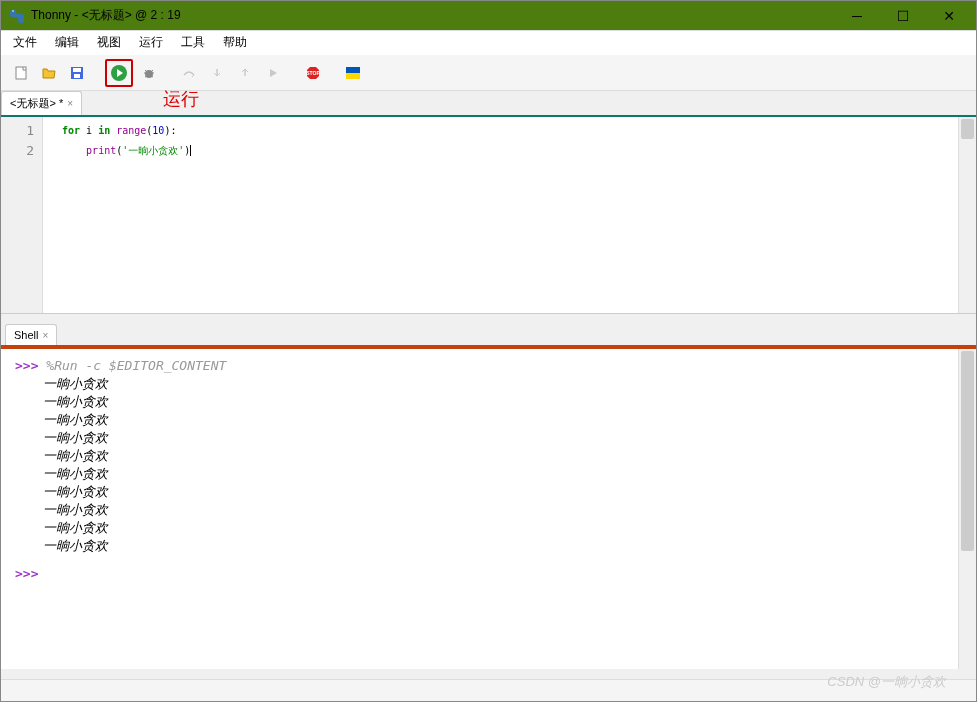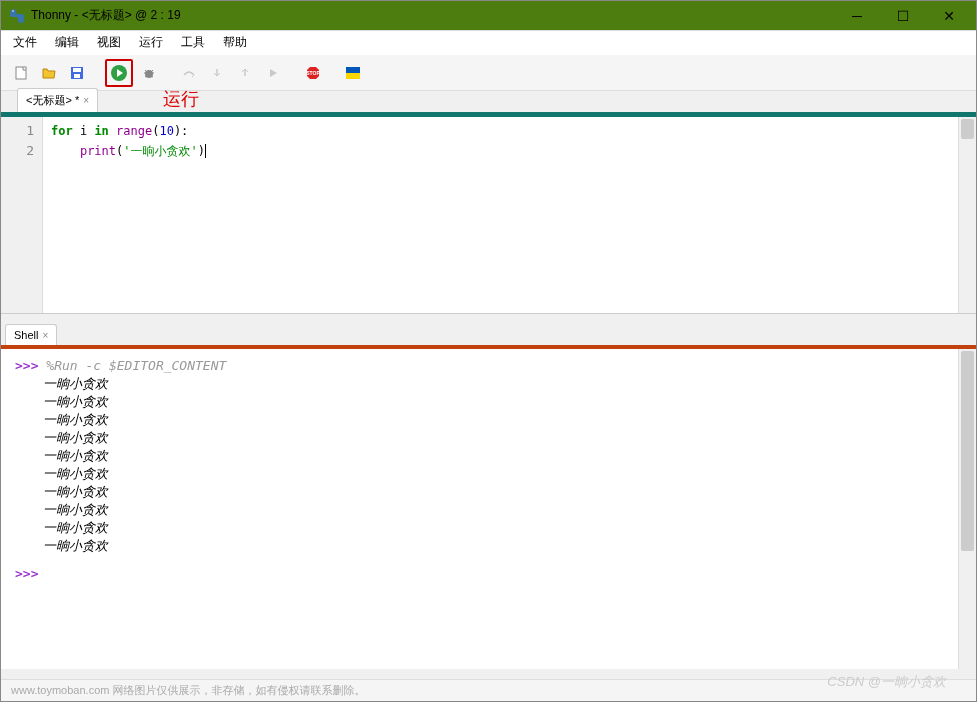--- a/index.html
+++ b/index.html
@@ -14,27 +14,27 @@
     .menubar { height: 24px; background: #fff; display: flex; align-items: flex-start; padding: 0 4px; gap: 2px; }
     .menu-item { padding: 3px 8px; cursor: pointer; font-size: 12px; }
     
     .toolbar { height: 36px; background: #f5f5f5; display: flex; align-items: center; padding: 0 8px; gap: 4px; border-bottom: 1px solid #ddd; }
     .tool-btn { width: 24px; height: 24px; display: flex; align-items: center; justify-content: center; cursor: pointer; border-radius: 2px; }
     .tool-btn.highlighted { border: 2px solid #c00; width: 28px; height: 28px; }
     .tool-sep { width: 8px; }
     
     .annotation-run { position: absolute; left: 162px; top: 86px; font-size: 18px; color: #d00; font-weight: normal; z-index: 100; }
     
-    .tabbar-editor { height: 26px; background: #f0f0f0; display: flex; align-items: flex-end; padding: 0 16px; border-bottom: 5px solid #0f766e; }
+    .tabbar-editor { height: 26px; background: #f0f0f0; display: flex; align-items: flex-end; padding: 0 0; border-bottom: 2px solid #0f766e; }
     .tab { background: #fff; border: 1px solid #ccc; border-bottom: none; padding: 4px 8px; font-size: 11px; display: flex; align-items: center; gap: 4px; border-radius: 3px 3px 0 0; }
     .tab-close { color: #888; font-size: 10px; cursor: pointer; }
     
     .editor-area { height: 196px; background: #fff; display: flex; position: relative; }
     .gutter { width: 42px; background: #f0f0f0; text-align: right; padding: 4px 8px 4px 4px; color: #888; font-family: Consolas, monospace; font-size: 13px; line-height: 20px; border-right: 1px solid #ddd; }
-    .code-content { flex: 1; padding: 4px 8px; font-family: Consolas, monospace; font-size: 12px; line-height: 20px; white-space: pre; }
+    .code-content { flex: 1; padding: 4px 8px; font-family: Consolas, monospace; font-size: 10px; line-height: 20px; white-space: pre; margin-left: 11px; }
     .editor-scroll { width: 18px; background: #f0f0f0; border-left: 1px solid #ddd; position: relative; }
     .scroll-thumb { position: absolute; top: 2px; left: 2px; right: 2px; height: 20px; background: #ccc; border-radius: 2px; }
     
     .kw { color: #008800; font-weight: bold; }
     .var { color: #000; }
     .func { color: #900090; }
     .num { color: #0000cc; }
     .str { color: #008800; }
     .paren { color: #000; }
     .cursor-caret { border-right: 1px solid #000; animation: blink 1s infinite; }
@@ -200,16 +200,15 @@
       <div class="shell-output">一晌小贪欢</div>
       <div class="shell-output">一晌小贪欢</div>
     </div>
   <div style="margin-top:10px"><span class="shell-prompt">&gt;&gt;&gt; </span></div>
   <div class="shell-scroll">
       <div class="scroll-thumb"></div>
     </div>
 </div>
 
 <div class="statusbar">
-  <div class="status-left">www.toymoban.com  网络图片仅供展示，非存储，如有侵权请联系删除。</div>
 </div>
 
 <div class="watermark1">CSDN @一晌小贪欢</div>
 
 </body></html>

